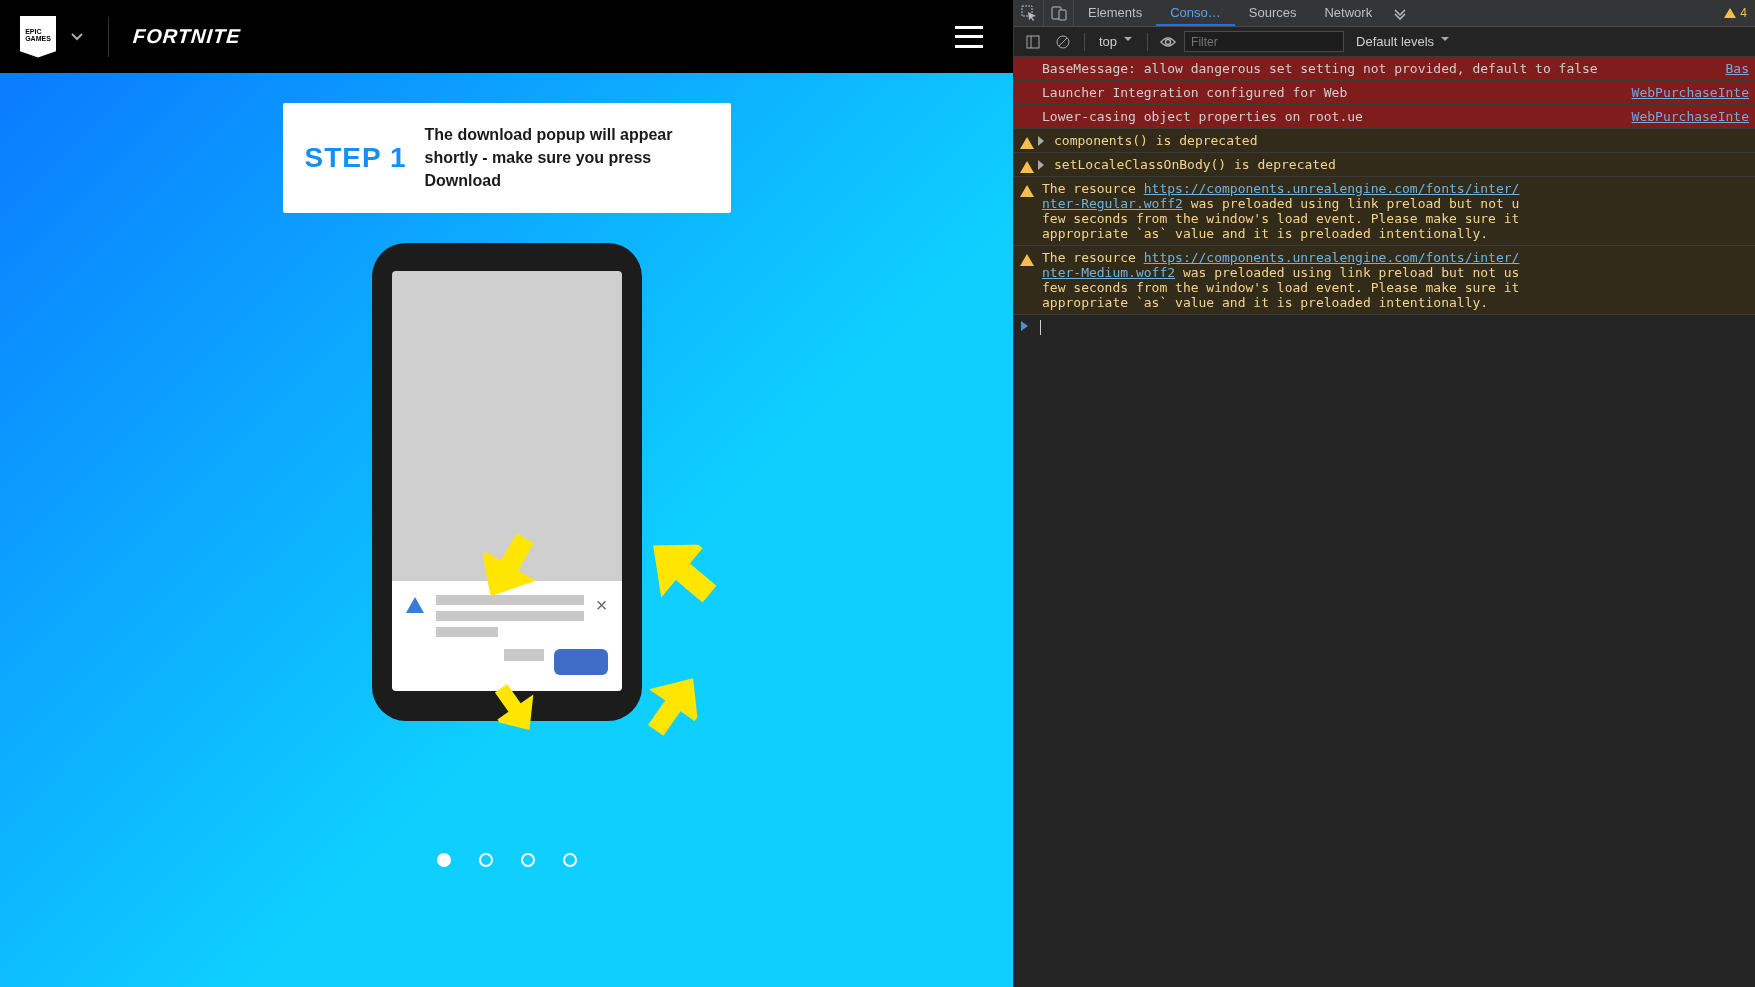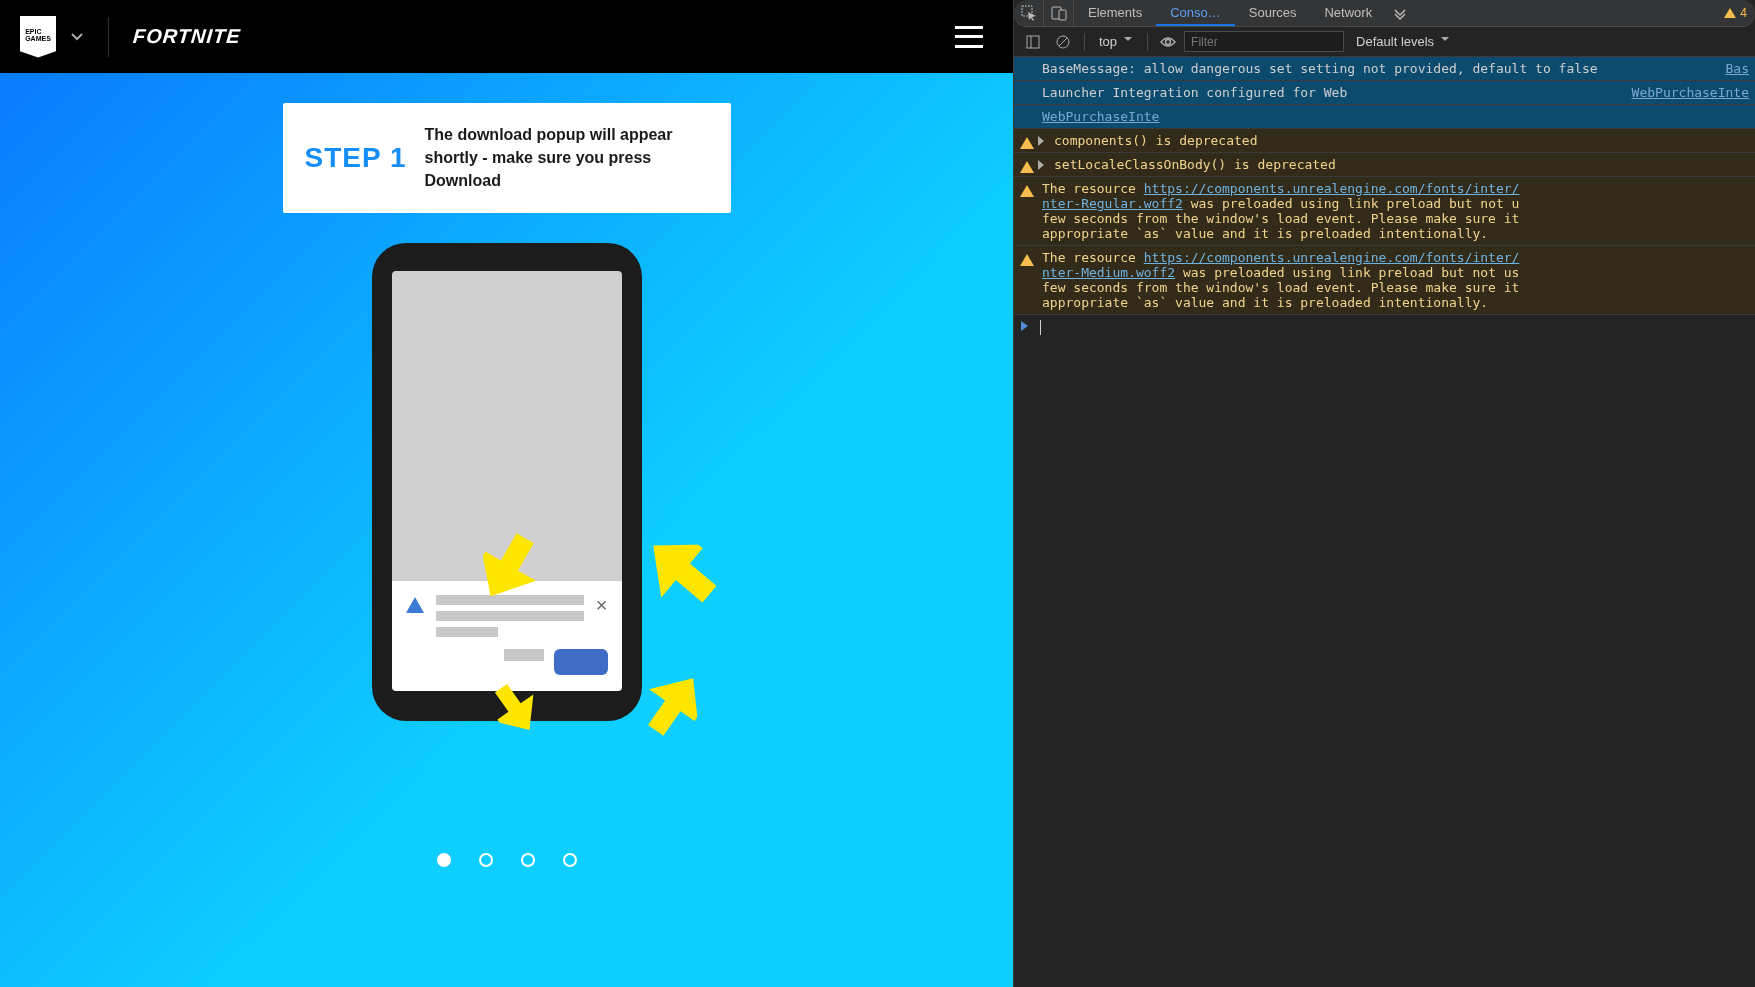--- a/index.html
+++ b/index.html
@@ -186,21 +186,20 @@
       flex-direction: column;
       border-left: 1px solid #3a3a3a;
       overflow: hidden;
     }
     .dt-tabs {
       height: 27px;
       background: #333537;
       border-bottom: 1px solid #4a4a4a;
       display: flex;
       align-items: stretch;
-      border-radius: 13px;
     }
     .dt-tabs .tool-ico {
       width: 30px;
       display: flex; align-items: center; justify-content: center;
       border-right: 1px solid #4a4a4a;
     }
     .dt-tabs .tool-ico svg { width: 16px; height: 16px; fill: #bbb; }
     .tab {
       padding: 0 14px;
       display: flex; align-items: center;
@@ -278,21 +277,21 @@
       font-size: 13px;
     }
     .cline {
       border-bottom: 1px solid #3a3a3a;
       padding: 4px 6px 4px 28px;
       position: relative;
       display: flex;
       gap: 14px;
       align-items: flex-start;
     }
-    .cline.info { background: #0c4a6e; color: #cfcfcf; }
+    .cline.info { background: #7f1d1d; color: #cfcfcf; }
     .cline.warn { background: #322b1a; color: #f3d48b; }
     .cline .ico {
       position: absolute;
       left: 6px; top: 6px;
       width: 14px; height: 14px;
     }
     .warn-ico {
       width: 0; height: 0;
       border-left: 7px solid transparent;
       border-right: 7px solid transparent;
@@ -484,20 +483,21 @@
 
   <div class="cline info">
         <div class="msg">BaseMessage: allow dangerous set setting not provided, default to false</div>
         <div class="src">Bas</div>
       </div>
       <div class="cline info">
         <div class="msg">Launcher Integration configured for Web</div>
         <div class="src">WebPurchaseInte</div>
       </div>
       <div class="cline info">
+        <div class="msg">Lower-casing object properties on root.ue</div>
         <div class="src">WebPurchaseInte</div>
       </div>
       <div class="cline warn has-disclose">
         <div class="ico warn-ico"></div>
         <div class="disclose"></div>
         <div class="msg">components() is deprecated</div>
       </div>
       <div class="cline warn has-disclose">
         <div class="ico warn-ico"></div>
         <div class="disclose"></div>

